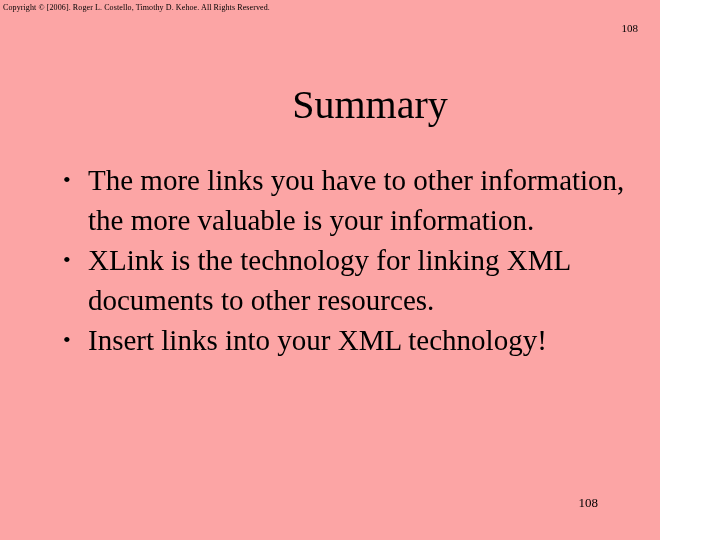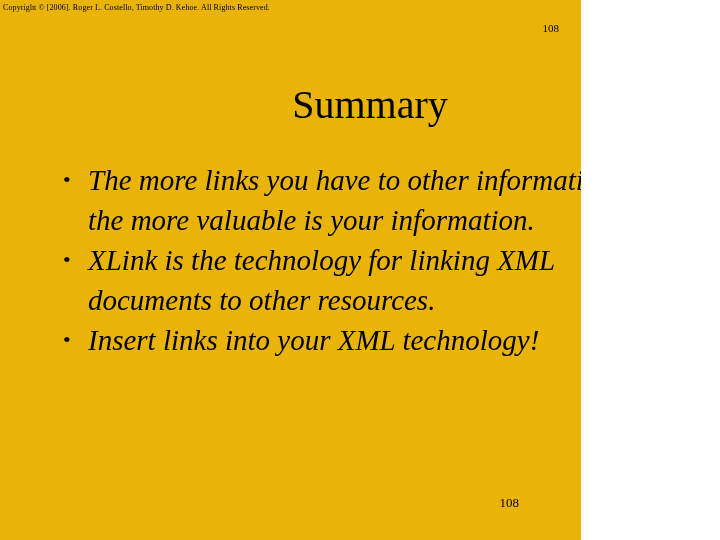--- a/index.html
+++ b/index.html
@@ -7,23 +7,23 @@
     margin: 0;
     padding: 0;
     background: #ffffff;
   }
   body {
     font-family: "Liberation Serif", "DejaVu Serif", serif;
     color: #000000;
   }
   #slide {
     position: relative;
-    width: 581px;
+    width: 660px;
     height: 540px;
-    background: #eab308;
+    background: #fca5a5;
     overflow: hidden;
   }
 
   
   .copyright {
     position: absolute;
     left: 3px;
     top: 2px;
     font-family: "Liberation Serif", "DejaVu Serif", serif;
     font-size: 8px;
@@ -93,21 +93,20 @@
     left: 5px;
     top: 0;
     width: 18px;
     font-size: 22px;
     line-height: 40px;
     text-align: left;
     color: #000000;
   }
   .bullet-text {
     display: block;
-    font-style: italic;
   }
 </style>
 </head>
 <body>
 
 <div id="slide">
 
   <div class="copyright">Copyright © [2006].  Roger L. Costello, Timothy D. Kehoe.  All Rights Reserved.</div>
 
   <div class="page-number-top">108</div>

